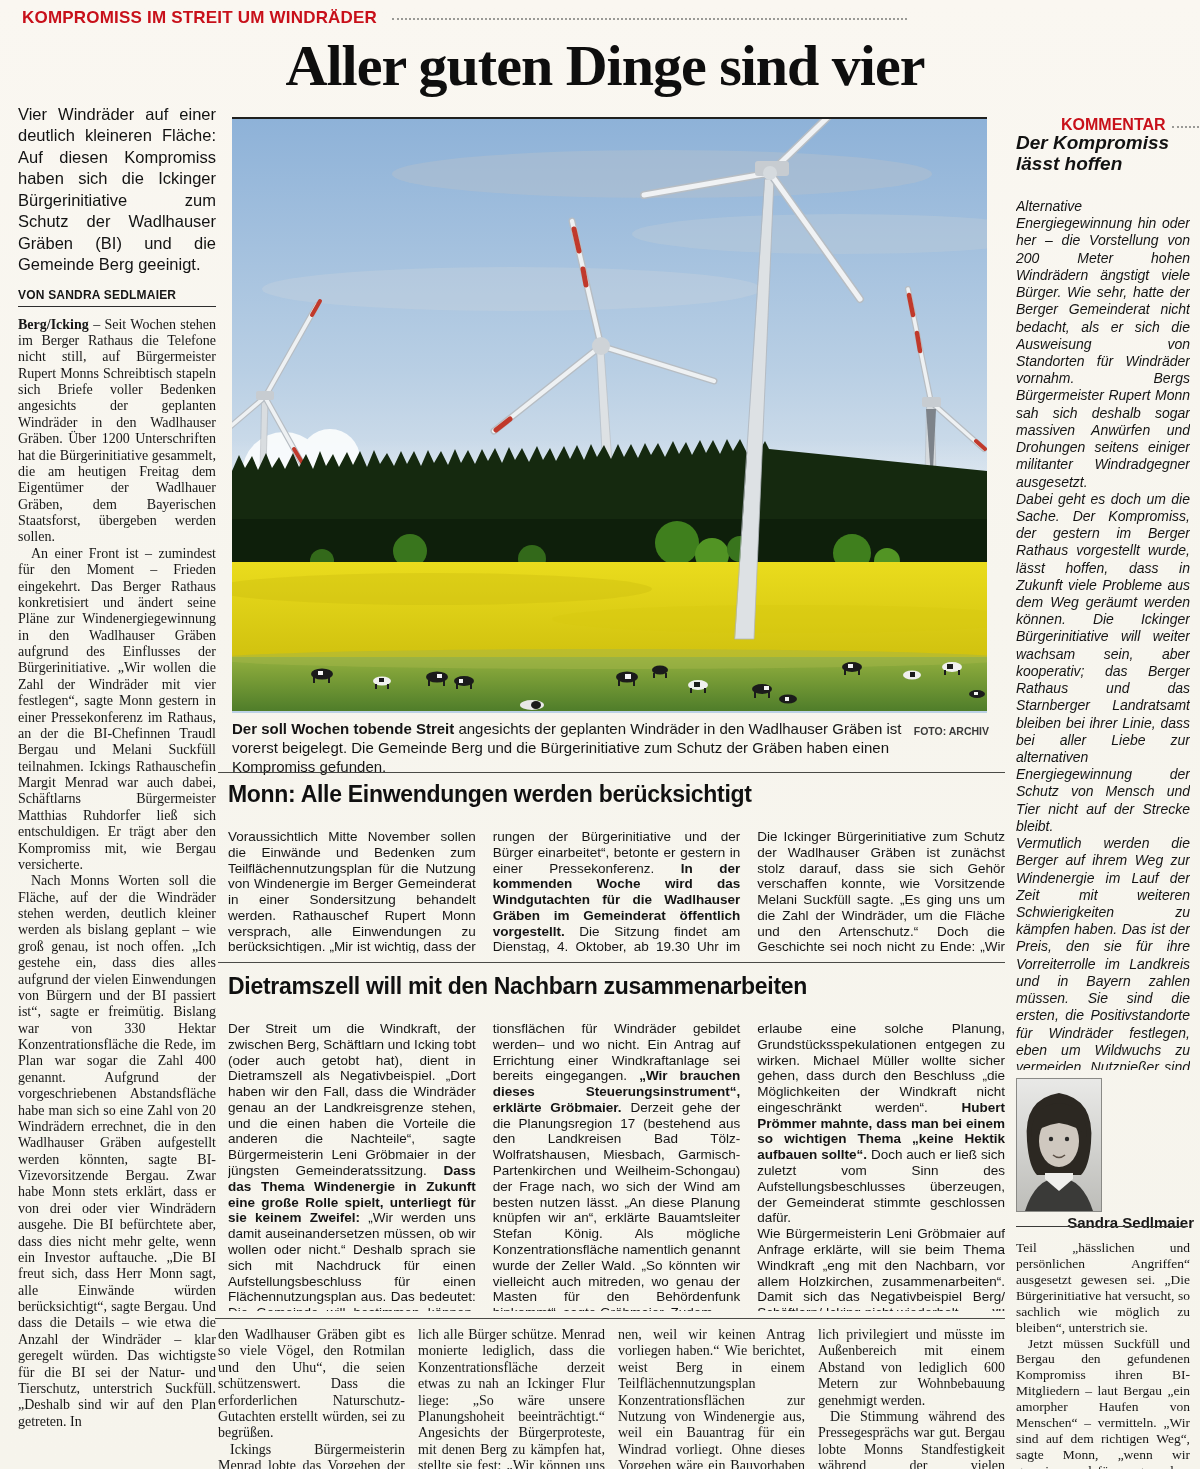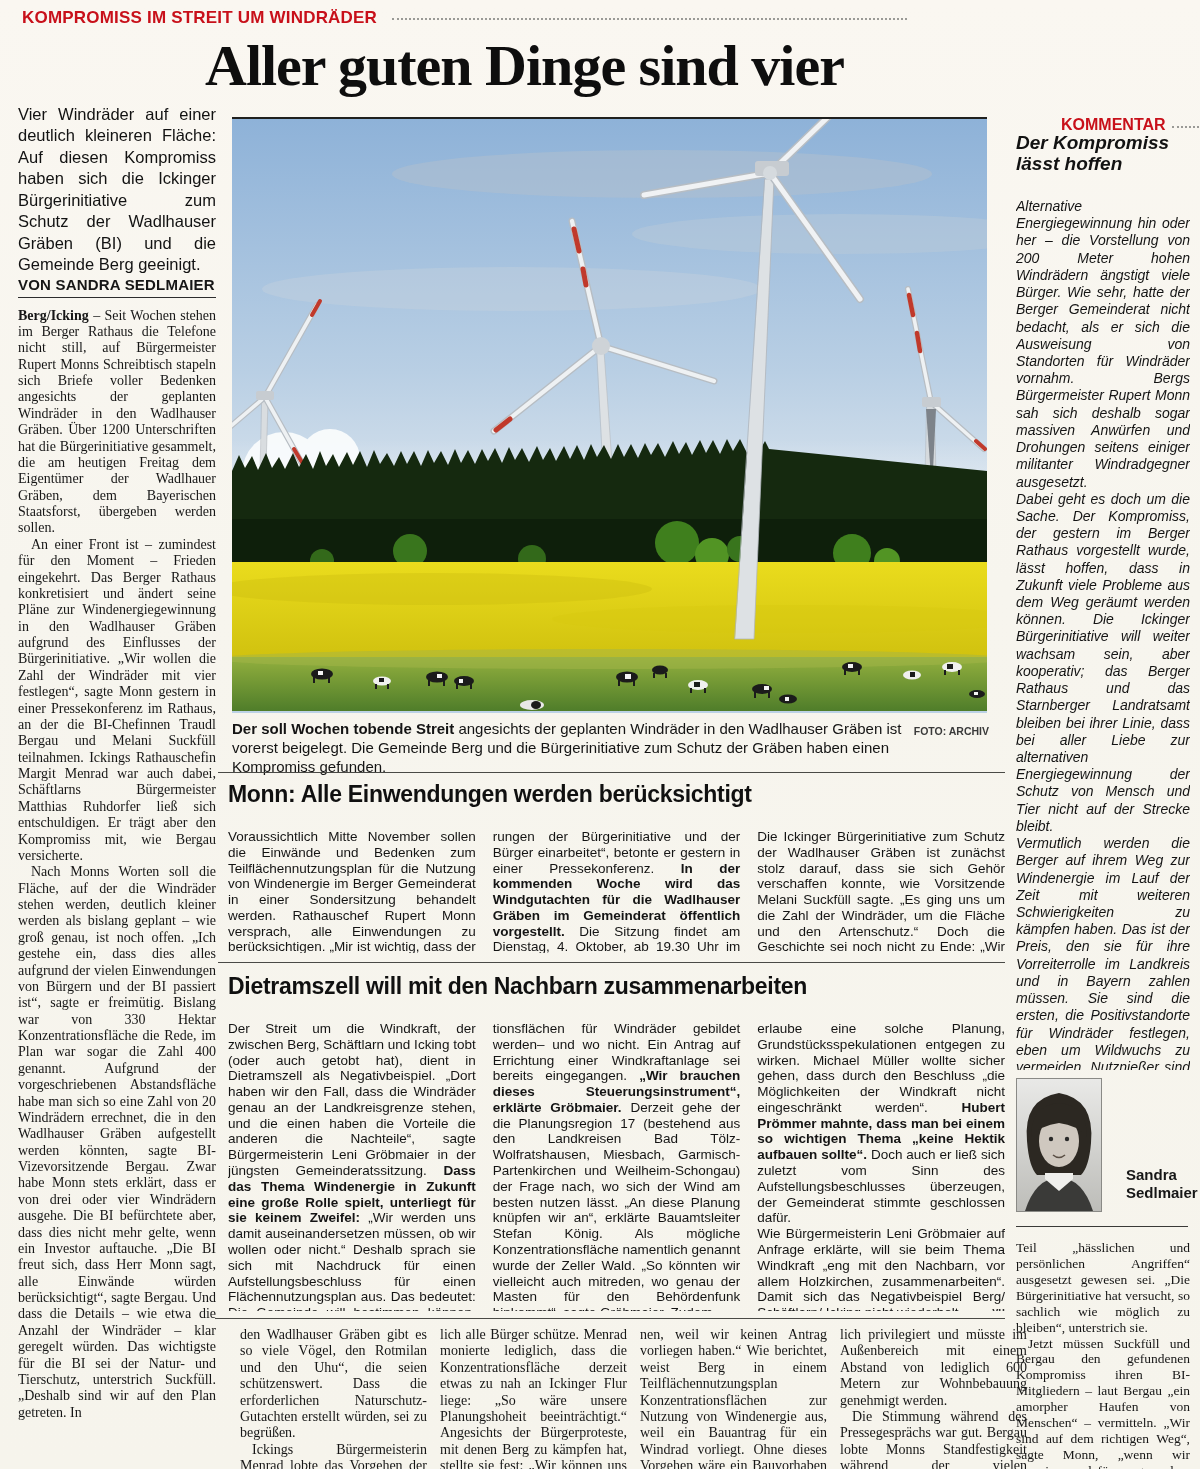--- a/index.html
+++ b/index.html
@@ -8,28 +8,28 @@
        font-family:"Liberation Sans","DejaVu Sans",sans-serif;}
   .page{position:absolute;inset:0;background:
         linear-gradient(180deg,#faf7f1 0%,#f7f5ee 40%,#f6f4ec 100%);}
   .abs{position:absolute;}
   .serif{font-family:"Liberation Serif","DejaVu Serif",serif;}
   .sans{font-family:"Liberation Sans","DejaVu Sans",sans-serif;}
 
   .kicker{left:22px;top:8px;font-size:17px;font-weight:700;color:#c8101a;
           letter-spacing:.2px;}
   .kicker-rule{left:392px;top:18px;width:515px;border-top:2px dotted #9a9a96;}
-  .headline{left:205px;top:36px;width:800px;
+  .headline{left:205px;top:36px;width:800px;text-align:center;
             font-size:58px;font-weight:700;letter-spacing:-1px;line-height:1.05;
             color:#0e0e0e;}
 
   
   .leftcol{left:18px;top:104px;width:198px;height:1351px;overflow:hidden;}
   .lead{font-size:16.5px;line-height:1.3;text-align:justify;color:#121212;}
-  .byline{font-size:15px;font-weight:700;letter-spacing:.2px;
+  .byline{margin-top:12px;font-size:12px;font-weight:700;letter-spacing:.2px;
           padding-bottom:4px;border-bottom:1.5px solid #2d2d2d;}
   .article{margin-top:10px;font-size:14px;line-height:1.17;text-align:justify;
            hyphens:auto;-webkit-hyphens:auto;}
   .article p{margin:0;}
   .article p.ind{text-indent:13px;}
   .b{font-weight:700;}
 
   
   .photo{left:232px;top:117px;width:755px;height:594px;border-top:2px solid #20201e;
          overflow:hidden;background:#bcd2e6;}
@@ -57,21 +57,21 @@
   
   .raillabel{left:1016px;top:116px;width:174px;display:flex;align-items:center;gap:6px;margin-left:45px;}
   .raillabel .lbl{font-size:16px;font-weight:700;color:#c8101a;white-space:nowrap;}
   .raillabel .dots{flex:1;border-top:2px dotted #9a9a96;margin-top:4px;}
   .ktitle{left:1016px;top:132px;width:174px;font-size:19px;font-weight:700;
           font-style:italic;line-height:1.12;color:#121212;}
   .kbody{left:1016px;top:198px;width:174px;height:872px;overflow:hidden;
          font-size:14px;line-height:1.23;text-align:justify;
          hyphens:auto;-webkit-hyphens:auto;color:#141414;}
   .kbody p{margin:0;font-style:italic;}
-  .authorrow{left:1016px;top:1078px;width:178px;display:flex;gap:24px;}
+  .authorrow{left:1016px;top:1078px;width:178px;display:flex;gap:2px;flex-direction:column;}
   .authorphoto{width:84px;height:132px;border:1px solid #8a8a86;background:#cfcfcb;
                flex:0 0 auto;}
   .authorname{align-self:flex-end;margin-bottom:10px;font-size:15px;font-weight:700;
               line-height:1.2;}
   .krule{left:1016px;top:1226px;width:172px;border-top:1px solid #3a3a38;}
   .tail{left:1016px;top:1240px;width:174px;height:229px;overflow:hidden;
         font-size:13.5px;line-height:1.18;text-align:justify;
         hyphens:auto;-webkit-hyphens:auto;}
   .tail p{margin:0;}
   .tail p.ind{text-indent:12px;}
@@ -316,21 +316,21 @@
         <p><span>tionsflächen für Windräder gebildet werden– und wo nicht. Ein Antrag auf Errichtung einer Windkraftanlage sei bereits eingegangen. </span><span class="b">„Wir brauchen dieses Steuerungsinstrument“, erklärte Gröbmaier. </span><span>Derzeit gehe der die Planungsregion 17 (bestehend aus den Landkreisen Bad Tölz-Wolfratshausen, Miesbach, Garmisch-Partenkirchen und Weilheim-Schongau) der Frage nach, wo sich der Wind am besten nutzen lässt. „An diese Planung knüpfen wir an“, erklärte Bauamtsleiter Stefan König. Als mögliche Konzentrationsfläche namentlich genannt wurde der Zeller Wald. „So könnten wir vielleicht auch mitreden, wo genau der Masten für den Behördenfunk hinkommt“, sagte Gröbmaier. Zudem</span></p>
       </div>
     <div class="col">
       <p><span>erlaube eine solche Planung, Grundstücksspekulationen entgegen zu wirken. Michael Müller wollte sicher gehen, dass durch den Beschluss „die Möglichkeiten der Windkraft nicht eingeschränkt werden“. </span><span class="b">Hubert Prömmer mahnte, dass man bei einem so wichtigen Thema „keine Hektik aufbauen sollte“. </span><span>Doch auch er ließ sich zuletzt vom Sinn des Aufstellungsbeschlusses überzeugen, der Gemeinderat stimmte geschlossen dafür.</span></p>
       <p><span>Wie Bürgermeisterin Leni Gröbmaier auf Anfrage erklärte, will sie beim Thema Windkraft „eng mit den Nachbarn, vor allem Holzkirchen, zusammenarbeiten“. Damit sich das Negativbeispiel Berg/ Schäftlarn/ Icking nicht wiederholt.</span> <span class="initials">vu</span></p>
     </div>
   </div>
 
   <div class="abs hrule" style="left:215px;top:1318px;width:790px;"></div>
 
-  <div class="abs bcols serif" style="left:218px;top:1327px;width:787px;height:142px;margin-left:22px;">
+  <div class="abs bcols serif" style="left:218px;top:1327px;width:787px;height:142px;">
     <div class="col">
       <p>den Wadlhauser Gräben gibt es so viele Vögel, den Rotmilan und den Uhu“, die seien schützenswert. Dass die erforderlichen Naturschutz-Gutachten erstellt würden, sei zu begrüßen.</p>
       <p class="ind">Ickings Bürgermeisterin Menrad lobte das Vorgehen der Gemeinde Berg, das letzt-</p>
     </div>
     <div class="col">
         <p>lich alle Bürger schütze. Menrad monierte lediglich, dass die Konzentrationsfläche derzeit etwas zu nah an Ickinger Flur liege: „So wäre unsere Planungshoheit beeinträchtigt.“ Angesichts der Bürgerproteste, mit denen Berg zu kämpfen hat, stellte sie fest: „Wir können uns zurückleh-</p>
       </div>
     <div class="col">
         <p>nen, weil wir keinen Antrag vorliegen haben.“ Wie berichtet, weist Berg in einem Teilflächennutzungsplan Konzentrationsflächen zur Nutzung von Windenergie aus, weil ein Bauantrag für ein Windrad vorliegt. Ohne dieses Vorgehen wäre ein Bauvorhaben dieser Art gesetz-</p>
       </div>

